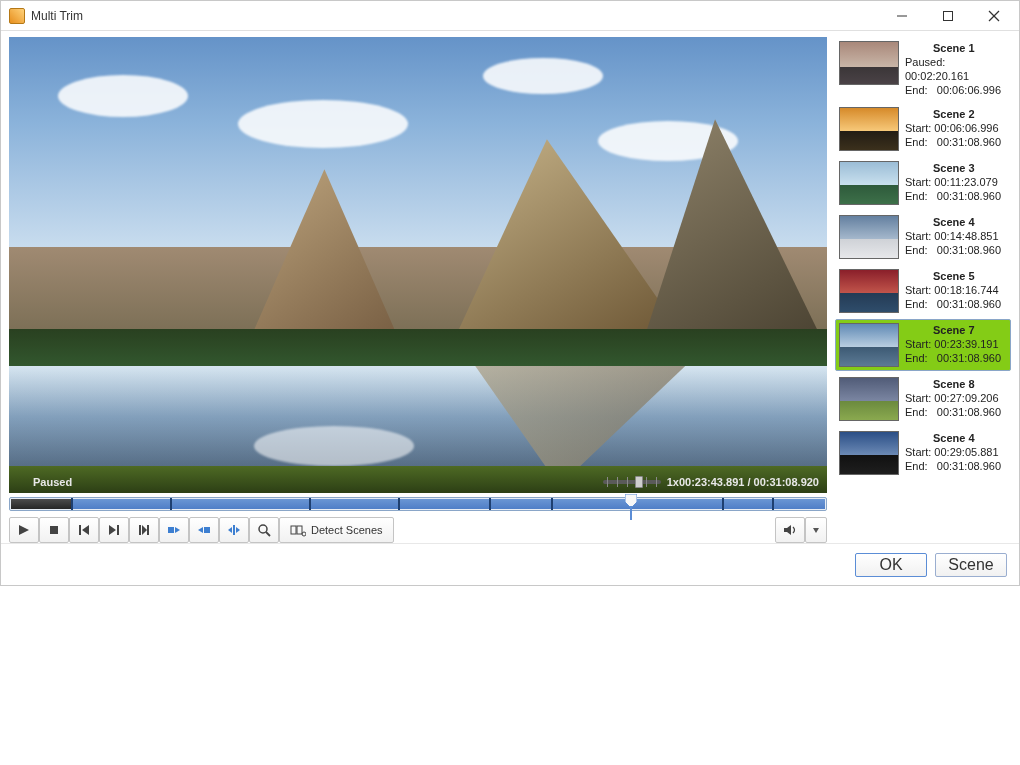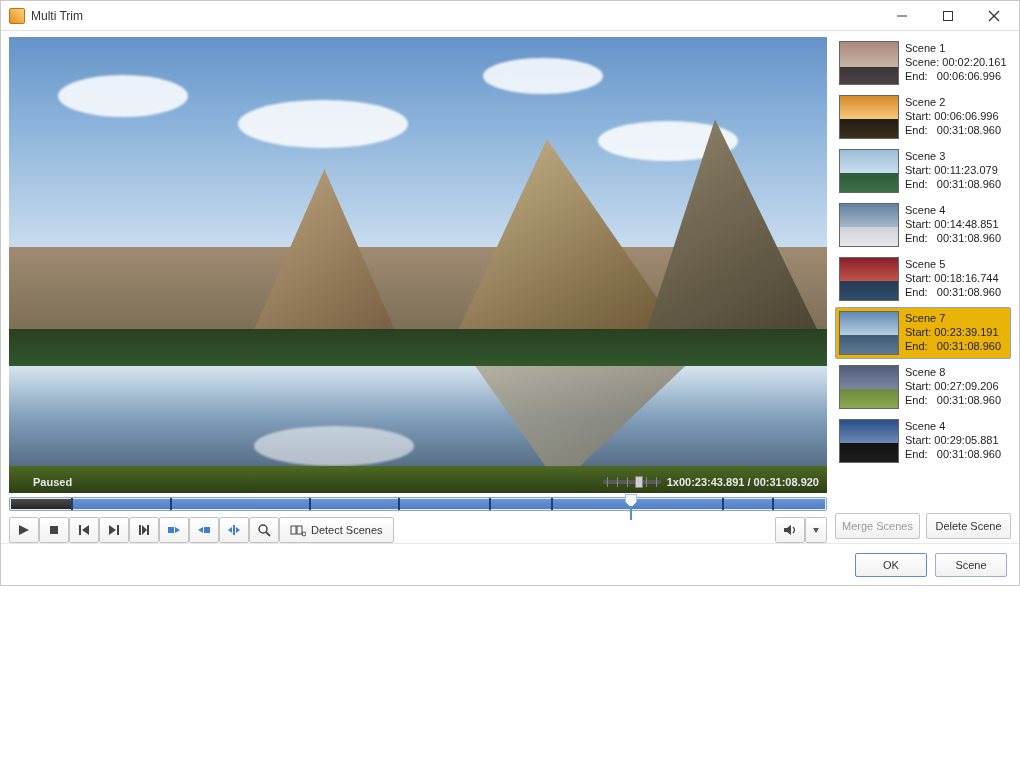--- a/index.html
+++ b/index.html
@@ -39,39 +39,39 @@
   
   .toolbar { height:30px; display:flex; align-items:center; gap:0;}
   .tbtn { height:26px; min-width:28px; padding:0 6px; border:1px solid #c4c4c4; background:linear-gradient(#fff,#f1f1f1); border-radius:2px; display:flex; align-items:center; justify-content:center; gap:5px; font-size:11px; color:#333;}
   .tbtn svg { width:16px; height:14px;}
   .tbtn.wide { padding:0 10px;}
   .tool-spacer { flex:1;}
   
   .scene-col { flex:1; display:flex; flex-direction:column; padding:6px 8px 0 4px;}
   .scene-list { flex:1; overflow-y:auto;}
   .scene { display:flex; gap:6px; padding:3px 3px; border:1px solid transparent; margin-bottom:2px; border-radius:2px;}
-  .scene.selected { border-color:#8aa6c8; background:#eab308;}
+  .scene.selected { border-color:#8aa6c8; background:#84cc16;}
   .thumb { width:60px; height:44px; background:#888; border:1px solid #666; flex-shrink:0;}
   .thumb.t1{background:linear-gradient(to bottom,#a9887a 0%,#c9b6a8 60%,#3b3638 60%,#4a4246 100%);}
   .thumb.t2{background:linear-gradient(to bottom,#d68a2a 0%,#f7c97a 55%,#221c14 55%,#3b301c 100%);}
   .thumb.t3{background:linear-gradient(to bottom,#9bbdd6 0%,#c9e0ee 55%,#2e5a3b 55%,#3d7049 100%);}
   .thumb.t4{background:linear-gradient(to bottom,#6480a0 0%,#a5b8cc 55%,#cfd2d7 55%,#e6e7ea 100%);}
   .thumb.t5{background:linear-gradient(to bottom,#8a1f2a 0%,#c2554b 55%,#243b55 55%,#2f4d6b 100%);}
   .thumb.t6{background:linear-gradient(to bottom,#c67a1e 0%,#eab265 50%,#2f1a0c 50%,#4a2a10 100%);}
   .thumb.t7{background:linear-gradient(to bottom,#5f89b4 0%,#b9cee1 55%,#3d5a74 55%,#5c7a94 100%);}
   .thumb.t8{background:linear-gradient(to bottom,#515c78 0%,#7b86a2 55%,#6b8a3e 55%,#8aa94f 100%);}
   .thumb.t9{background:linear-gradient(to bottom,#2a4e86 0%,#6c8ab5 55%,#111 55%,#1e1e1e 100%);}
   .scene-info { font-size:11px; line-height:14px;}
-  .scene-info .name { font-weight:normal;}
+  .scene-info .name { font-weight:bold;margin-left:28px;}
   .scene-btns { height:30px; display:flex; gap:6px; margin-top:4px;}
   .sbtn { flex:1; height:26px; border:1px solid #c4c4c4; background:linear-gradient(#fff,#f1f1f1); border-radius:2px; font-size:11px; color:#333;}
   .sbtn.disabled { color:#9b9b9b;}
   
   .dialog-btns { height:42px; display:flex; justify-content:flex-end; align-items:center; gap:8px; padding:0 12px; border-top:1px solid #e8e8e8;}
-  .dbtn { width:72px; height:24px; border:1px solid #9aaed0; background:linear-gradient(#fff,#f1f1f1); border-radius:2px; font-size:11px; color:#333;}
+  .dbtn { width:72px; height:24px; border:1px solid #9aaed0; background:linear-gradient(#fff,#f1f1f1); border-radius:2px; font-size:16px; color:#333;}
   .dbtn.primary { border-color:#5b8dd6;}
 </style>
 </head>
 <body>
 
 <div class="window">
 
   <div class="titlebar">
     <div class="app-icon"></div>
     <div class="title">Multi Trim</div>
@@ -235,21 +235,21 @@
           </button>
       </div>
     </div>
 
     <div class="scene-col">
       <div class="scene-list" id="scene-list">
           <div class="scene">
             <div class="thumb t1"></div>
             <div class="scene-info">
               <div class="name">Scene 1</div>
-              <div>Scene: 00:02:20.161</div>
+              <div>Paused: 00:02:20.161</div>
               <div>End:&nbsp;&nbsp;&nbsp;00:06:06.996</div>
             </div>
           </div>
           <div class="scene">
             <div class="thumb t2"></div>
             <div class="scene-info">
               <div class="name">Scene 2</div>
               <div>Start: 00:06:06.996</div>
               <div>End:&nbsp;&nbsp;&nbsp;00:31:08.960</div>
             </div>
@@ -296,24 +296,20 @@
           </div>
           <div class="scene">
             <div class="thumb t9"></div>
             <div class="scene-info">
               <div class="name">Scene 4</div>
               <div>Start: 00:29:05.881</div>
               <div>End:&nbsp;&nbsp;&nbsp;00:31:08.960</div>
             </div>
           </div>
         </div>
-      <div class="scene-btns">
-        <button class="sbtn disabled">Merge Scenes</button>
-        <button class="sbtn">Delete Scene</button>
-      </div>
     </div>
   </div>
 
   <div class="dialog-btns">
     <button class="dbtn primary">OK</button>
     <button class="dbtn">Scene</button>
   </div>
 </div>
 
 </body></html>

